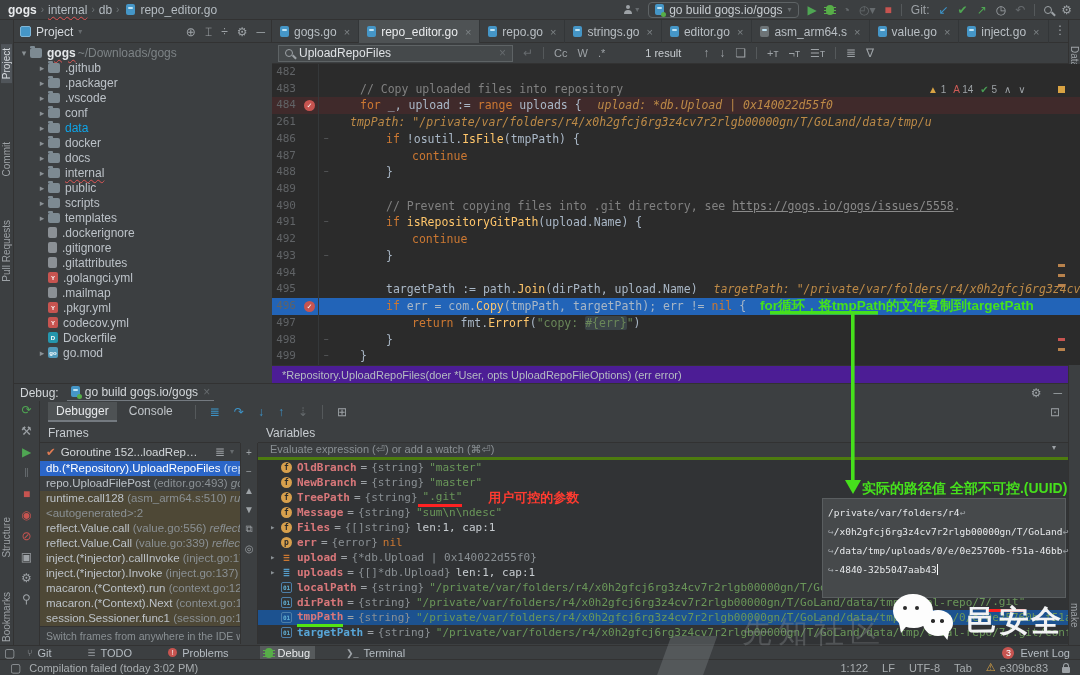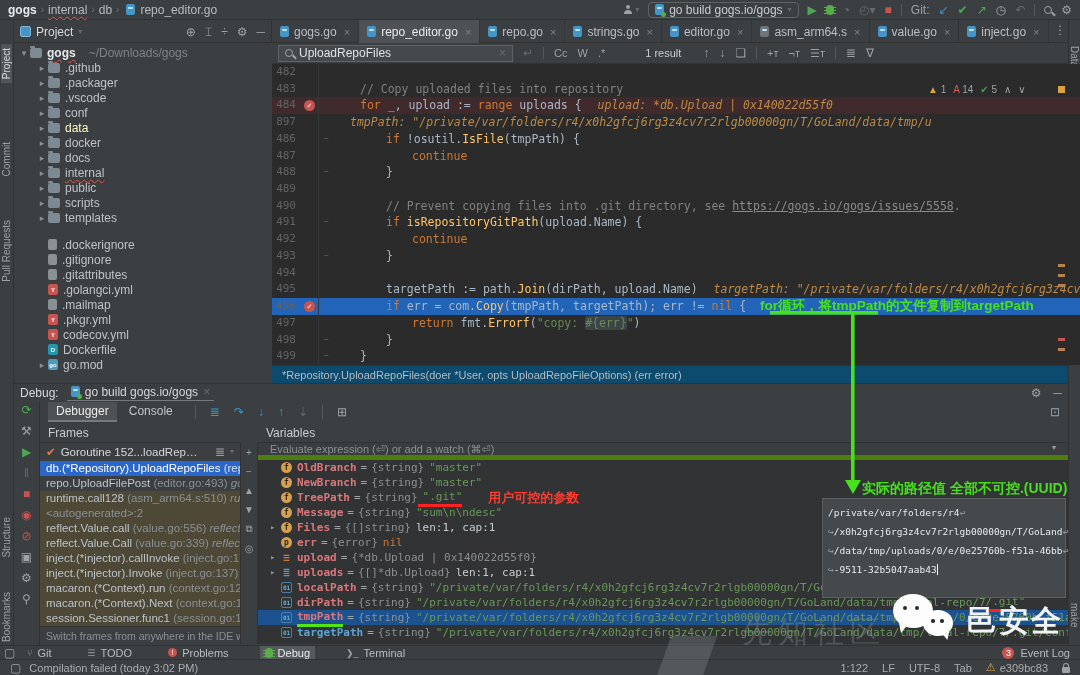--- a/index.html
+++ b/index.html
@@ -60,22 +60,22 @@
   .ico.folder{background:#7d8a92}
   .ico.folder::before{content:'';position:absolute;top:-2px;left:0;width:5px;height:2px;background:#7d8a92;border-radius:1px 1px 0 0}
   .ico.file,.ico.git{background:#8b9095;height:11px;width:9px}
   .ico.gear{background:none;color:#9da2a6;font-size:10px}
   .ico.yml{background:#c75450;height:11px;width:10px}
   .ico.md{background:#2e8f85;height:11px;width:10px}
   .ico.docker{background:#2496ad;height:11px;width:10px}
   .ico.gomod{background:#519aba;height:11px;width:10px}
   .lbl.bold{font-weight:bold;color:#e4e7e9}
   .lbl.err{text-decoration:underline wavy #e05555 1px;text-underline-offset:2px}
-  .lbl.excluded{color:#fef9c3}
-  .tsuffix{color:#7d8386;margin-left:13px}
+  .lbl.excluded{color:#0ea5e9}
+  .tsuffix{color:#7d8386;margin-left:2px}
 
   
   .searchrow{left:272px;top:43px;width:796px;height:21px;background:#3c3f41;border-bottom:1px solid #323232;
              display:flex;align-items:center;gap:10px;padding:0 6px;color:#9da2a6}
   .sbox{display:flex;align-items:center;gap:6px;background:#45494b;border:1px solid #5e6365;height:17px;
         width:235px;padding:0 6px;color:#dfe2e5}
   .sbox .q{flex:1}
   .schip{font-size:11px;color:#9da2a6}
   .result{color:#c7ccd0;font-size:11px}
 
@@ -89,21 +89,21 @@
   .bpcol{width:22px;flex:none;position:relative}
   .bpdot{position:absolute;left:8px;top:3px;width:11px;height:11px;border-radius:50%;background:#c75450;
          color:#fff;font-size:8px;line-height:11px;text-align:center}
   .foldcol{width:16px;flex:none;border-left:1px solid #35383a;color:#606366;font-size:8px;text-align:center}
   .ctext{color:#a9b7c6}
   .kw{color:#cc7832}.fn{color:#ffc66b}.cmt{color:#808080}.str{color:#6a8759}
   .cmtlink{color:#8a8a8a;text-decoration:underline}
   .strbox{background:#3b4447;border-radius:2px}
   .hint{color:#bd8a47;font-style:italic;margin-left:16px}
   .gnote{color:#46e01c;font-weight:bold;font-family:"Liberation Sans",sans-serif;font-size:13.5px;margin-left:14px}
-  .ctxbar{left:272px;top:365px;width:796px;height:18px;background:#0c4a6e;border-top:1px solid #323232;
+  .ctxbar{left:272px;top:365px;width:796px;height:18px;background:#4c1d95;border-top:1px solid #323232;
           display:flex;align-items:center;padding:0 10px;color:#b5bcc2;font-size:11px}
   .inspect{left:928px;top:82px;height:14px;display:flex;align-items:center;gap:7px;font-size:10px;color:#9da2a6;z-index:5}
   .estripe{left:1058px;top:64px;width:7px;height:301px;z-index:6}
   .emark{position:absolute;left:0;width:7px;height:3px}
 
   
   .dbghdr{left:14px;top:383px;width:1054px;height:18px;background:#3c3f41;border-top:1px solid #323232;
           display:flex;align-items:center;gap:8px;padding:0 6px}
   .dbgtab{display:flex;align-items:center;gap:5px;height:18px;border-bottom:2px solid #747a80;color:#d3d7da;padding:0 4px}
   .dbghdr .right{margin-left:auto;display:flex;gap:12px;color:#9da2a6}
@@ -123,21 +123,21 @@
   .frow .floc{color:#8a9094}
   .frow.sel .floc{color:#cfe0f5}
   .frow .fpkg{color:#8a9094;font-style:italic}
   .frow.dim{color:#8a9094}
   .fhint{position:absolute;left:40px;top:626px;width:218px;height:18px;background:#3c3f41;border-top:1px solid #323232;
          color:#8a9094;font-size:10.5px;display:flex;align-items:center;padding:0 6px;white-space:nowrap;overflow:hidden}
   .watchcol{left:240px;top:443px;width:18px;height:201px;background:#3c3f41;border-left:1px solid #323232;border-right:1px solid #323232;
             display:flex;flex-direction:column;align-items:center;gap:8px;padding-top:4px;color:#9da2a6;font-size:10px}
   .varshdr{left:258px;top:423px;width:810px}
   .vars{left:258px;top:443px;width:810px;height:201px;background:#313335;overflow:hidden}
-  .evalrow{height:17px;background:#3a3d3f;border-bottom:5px solid #4d7c0f;display:flex;align-items:flex-start;
+  .evalrow{height:17px;background:#3a3d3f;border-bottom:3px solid #4d7c0f;display:flex;align-items:flex-start;
            padding:0 12px;color:#8a9094;font-size:11px}
   .evalrow .vr{margin-left:auto;color:#9da2a6}
   .vrow{height:15px;line-height:15px;display:flex;align-items:center;white-space:nowrap;
         font-family:"DejaVu Sans Mono",monospace;font-size:11px;padding-left:12px;color:#b5bcc2}
   .vrow.sel{background:#1c5290}
   .vcaret{width:11px;color:#8a9094;font-size:9px;flex:none}
   .vico{width:11px;height:11px;border-radius:50%;display:inline-flex;align-items:center;justify-content:center;
         font-size:8px;font-weight:bold;margin-right:5px;flex:none;background:#d8a04c;color:#2b2b2b}
   .vico.bars{background:none;color:#cc7832;font-size:11px}
   .vico.slice{background:none;color:#559cc8;font-size:11px}
@@ -367,21 +367,21 @@
       <div class="trow" style="padding-left: 22px;">
         <span class="caret">▸</span>
         <span class="ico folder"></span>
         <span class="lbl">scripts</span>
       </div>
       <div class="trow" style="padding-left: 22px;">
         <span class="caret">▸</span>
         <span class="ico folder"></span>
         <span class="lbl">templates</span>
       </div>
-      <div class="trow" style="padding-left: 22px; margin-top: 12px;">
+      <div class="trow" style="padding-left: 22px;">
         <span class="caret"></span>
         <span class="ico file"></span>
         <span class="lbl">.dockerignore</span>
       </div>
       <div class="trow" style="padding-left: 22px;">
         <span class="caret"></span>
         <span class="ico git"></span>
         <span class="lbl">.gitignore</span>
       </div>
       <div class="trow" style="padding-left: 22px;">
@@ -461,21 +461,21 @@
       <div class="cl bp">
         <span class="lnum">484</span>
         <span class="bpcol">
           <span class="bpdot">✓</span>
         </span>
         <span class="foldcol"></span>
         <span class="ctext" style="padding-left: 26px;"><span class="kw">for</span><span> _, upload := </span><span class="kw">range</span><span> uploads {</span></span>
         <span class="hint">upload: *db.Upload | 0x140022d55f0</span>
       </div>
       <div class="cl">
-        <span class="lnum">897</span>
+        <span class="lnum">261</span>
         <span class="bpcol"></span>
         <span class="foldcol"></span>
         <span class="hint">tmpPath: "/private/var/folders/r4/x0h2gfcj6rg3z4cv7r2rlgb00000gn/T/GoLand/data/tmp/u</span>
       </div>
       <div class="cl">
         <span class="lnum">486</span>
         <span class="bpcol"></span>
         <span class="foldcol">−</span>
         <span class="ctext" style="padding-left: 52px;"><span class="kw">if</span><span> !osutil.</span><span class="fn">IsFile</span><span>(tmpPath) {</span></span>
       </div>
@@ -765,21 +765,21 @@
           <span class="vtype">{string}</span>
           <span class="vval">"/private/var/folders/r4/x0h2gfcj6rg3z4cv7r2rlgb00000gn/T/GoLand/data/tmp/local-repo/7/.git/config"</span>
         </div>
       </div>
   </div>
 
   <div class="abs popup" id="popup">
       <div class="pline"><span>/private/var/folders/r4</span><span class="wrap">↩</span></div>
       <div class="pline"><span class="wrap">↪</span><span>/x0h2gfcj6rg3z4cv7r2rlgb00000gn/T/GoLand</span><span class="wrap">↩</span></div>
       <div class="pline"><span class="wrap">↪</span><span>/data/tmp/uploads/0/e/0e25760b-f51a-46bb</span><span class="wrap">↩</span></div>
-      <div class="pline"><span class="wrap">↪</span><span>-9511-32b5047aab43</span><span class="cursor"></span></div>
+      <div class="pline"><span class="wrap">↪</span><span>-4840-32b5047aab43</span><span class="cursor"></span></div>
     </div>
 
   <svg class="abs overlay" viewBox="0 0 1080 675">
     <rect x="770" y="311" width="108" height="3.6" fill="#46e01c"></rect>
     <rect x="851" y="311" width="3.6" height="169" fill="#46e01c"></rect>
     <polygon points="845,480 861,480 853,494" fill="#46e01c"></polygon>
   </svg>
   <div class="abs pathnote">
     <span>实际的路径值 全部不可控.(UUID)</span>
   </div>

